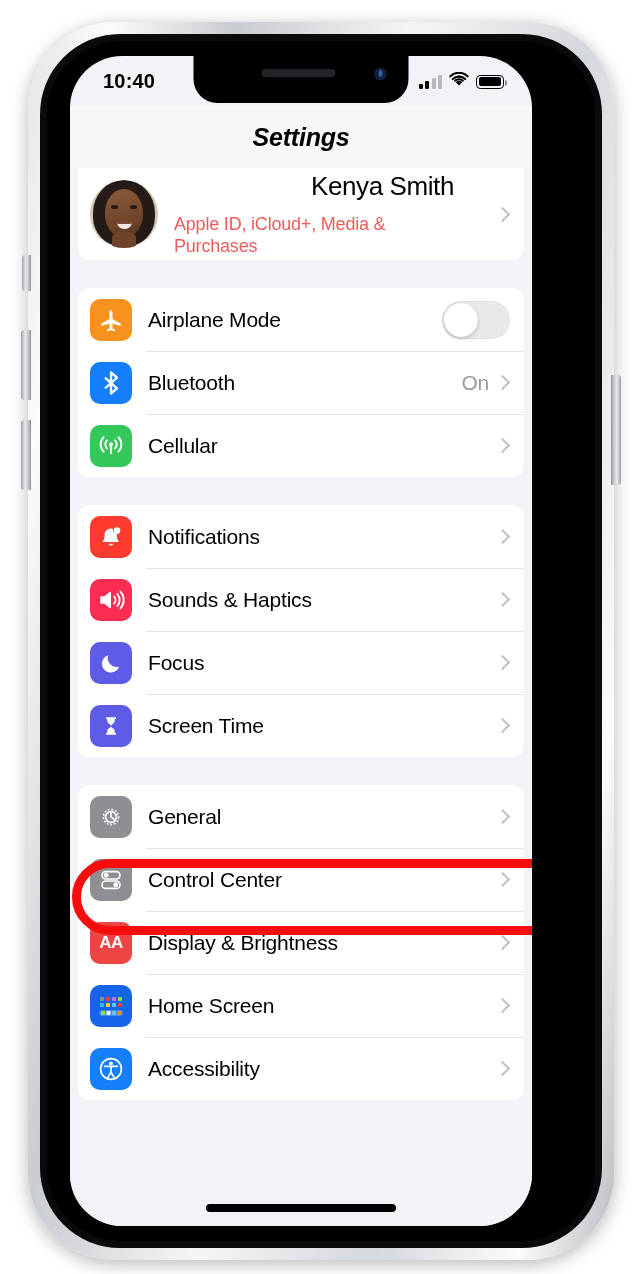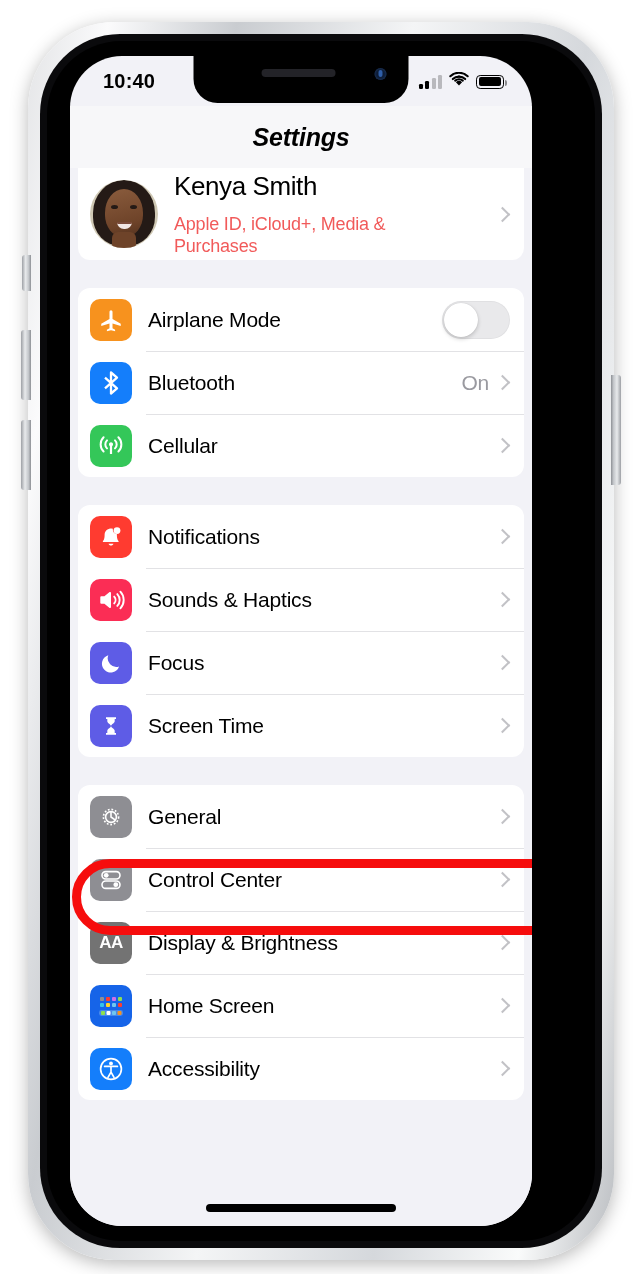--- a/index.html
+++ b/index.html
@@ -191,21 +191,21 @@
   .avatar .face {
     position:absolute; left:15px; top:9px; width:38px; height:48px;
     border-radius: 50% 50% 46% 46%;
     background: linear-gradient(165deg,#8a5c3d,#6e4329 70%,#53311e);
   }
   .avatar .eye { position:absolute; top:25px; width:7px; height:4px; border-radius:50%; background:#241a16; }
   .avatar .eye.l { left:21px; } .avatar .eye.r { left:40px; }
   .avatar .mouth { position:absolute; left:27px; top:42px; width:15px; height:7px; border-radius:0 0 9px 9px; background:#f0e6e4; border-top:2px solid #7a4b3a; }
   .avatar .neck { position:absolute; left:22px; top:52px; width:24px; height:18px; background:#6e4329; border-radius:6px; }
 
-  .appleid-text { display: flex; flex-direction: column; gap: 12px; }
+  .appleid-text { display: flex; flex-direction: column; gap: 12px; align-items: flex-end; }
   .appleid-name { font-size: 26px; color: #000; letter-spacing: -.4px; }
   .appleid-sub {
     font-size: 18px; color: #ef4444; opacity: .88;
     line-height: 1.22; max-width: 280px; letter-spacing: -.2px;
   }
 
   
   .toggle {
     margin-left: auto; margin-right: 14px;
     width: 68px; height: 38px; border-radius: 19px;
@@ -416,21 +416,21 @@
               <circle cx="8.2" cy="8.3" r="2.4" fill="#fff"></circle>
               <rect x="4" y="14" width="18" height="7.4" rx="3.7" fill="none" stroke="#fff" stroke-width="1.6"></rect>
               <circle cx="17.8" cy="17.7" r="2.4" fill="#fff"></circle>
             </svg>
           </div>
           <div class="row-label">Control Center</div>
           <div class="chev"></div>
         </div>
 
         <div class="row">
-          <div class="tile" style="background:#737373">
+          <div class="tile" style="background:#ef4444">
             <span style="font-size:17px;font-weight:600;letter-spacing:-.5px;font-family:'Liberation Sans',sans-serif;">AA</span>
           </div>
           <div class="row-label">Display &amp; Brightness</div>
           <div class="chev"></div>
         </div>
 
         <div class="row">
           <div class="tile" style="background:#1664E8">
             <svg width="30" height="28" viewBox="0 0 30 28">
               <g>

